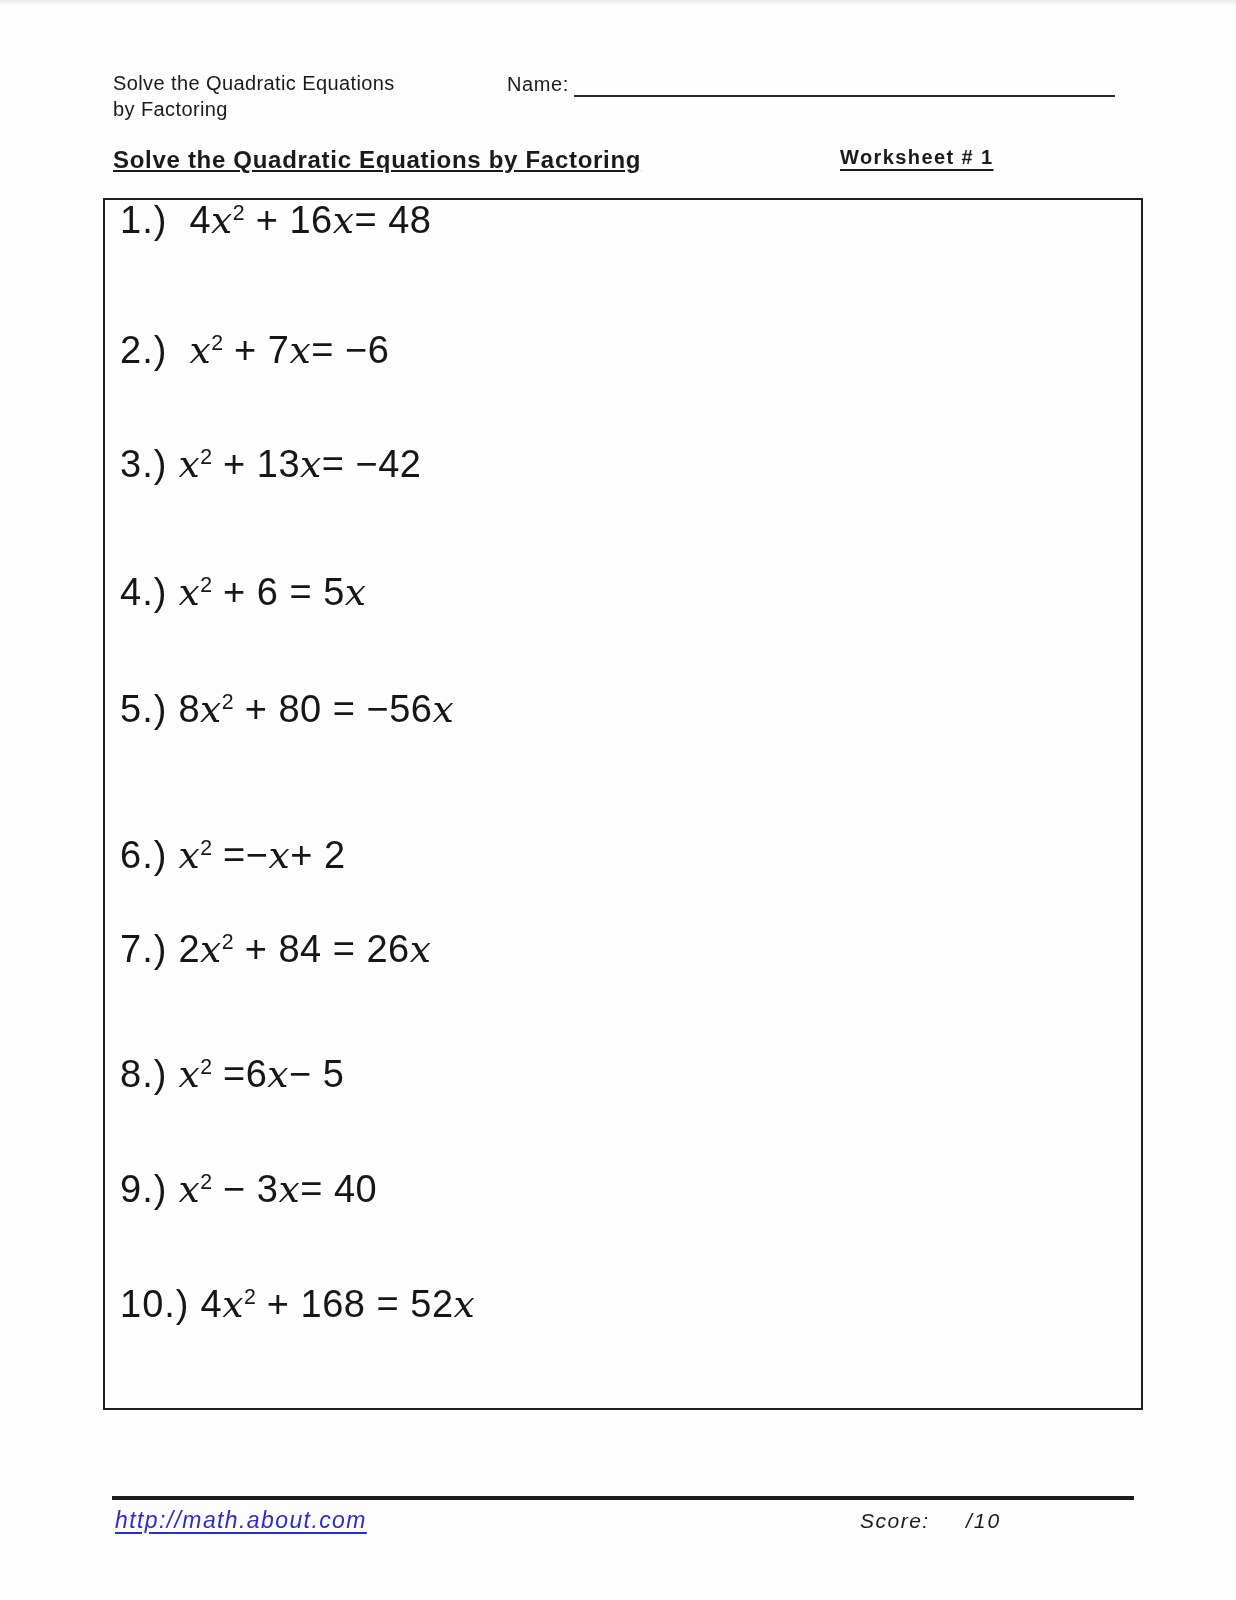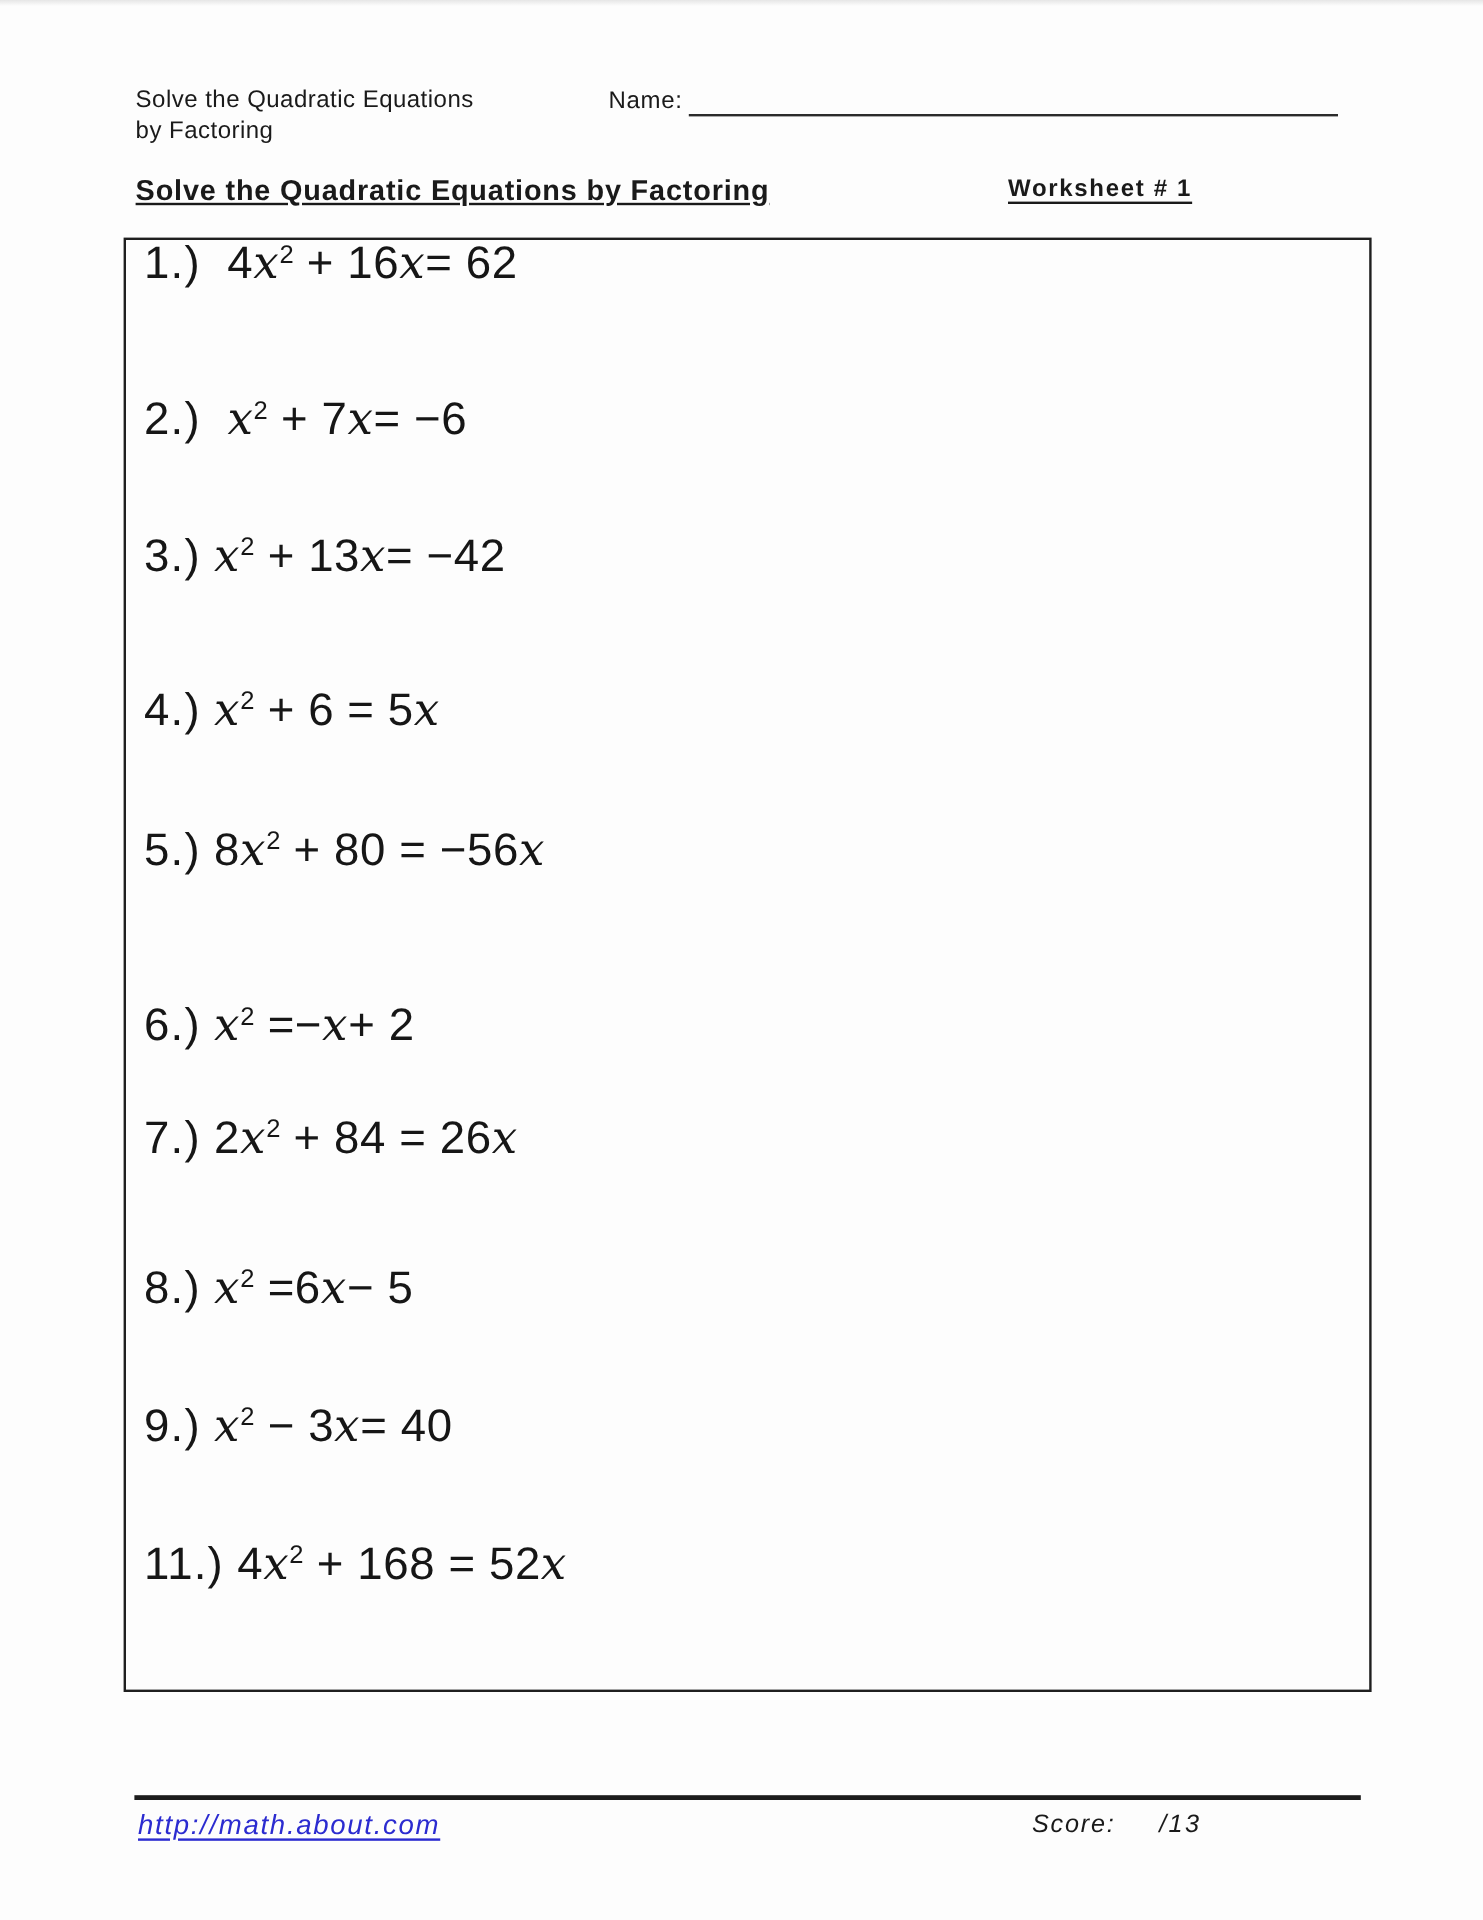--- a/index.html
+++ b/index.html
@@ -99,28 +99,28 @@
 <div class="header-left">
   <div>Solve the Quadratic Equations</div>
   <div>by Factoring</div>
 </div>
 <div class="name-label">Name:</div>
 <div class="name-line"></div>
 <div class="title">Solve the Quadratic Equations by Factoring</div>
 <div class="worksheet-num">Worksheet # 1</div>
 
 <div class="box" id="problems-box">
-    <div class="problem-row" style="top: 1px;"><span class="eq-num">1.)</span><span class="eq-body"><span>  4</span><span class="eq-var">x</span><span class="eq-sup">2</span><span> + 16</span><span class="eq-var">x</span><span>= 62</span></span></div>
+    <div class="problem-row" style="top: 1px;"><span class="eq-num">1.)</span><span class="eq-body"><span>  4</span><span class="eq-var">x</span><span class="eq-sup">2</span><span> + 16</span><span class="eq-var">x</span><span>= 48</span></span></div>
     <div class="problem-row" style="top: 131px;"><span class="eq-num">2.)</span><span class="eq-body"><span>  </span><span class="eq-var">x</span><span class="eq-sup">2</span><span> + 7</span><span class="eq-var">x</span><span>= −6</span></span></div>
     <div class="problem-row" style="top: 245px;"><span class="eq-num">3.)</span><span class="eq-body"><span> </span><span class="eq-var">x</span><span class="eq-sup">2</span><span> + 13</span><span class="eq-var">x</span><span>= −42</span></span></div>
     <div class="problem-row" style="top: 373px;"><span class="eq-num">4.)</span><span class="eq-body"><span> </span><span class="eq-var">x</span><span class="eq-sup">2</span><span> + 6 = 5</span><span class="eq-var">x</span></span></div>
     <div class="problem-row" style="top: 490px; text-align: right;"><span class="eq-num">5.)</span><span class="eq-body"><span> 8</span><span class="eq-var">x</span><span class="eq-sup">2</span><span> + 80 = −56</span><span class="eq-var">x</span></span></div>
     <div class="problem-row" style="top: 636px;"><span class="eq-num">6.)</span><span class="eq-body"><span> </span><span class="eq-var">x</span><span class="eq-sup">2</span><span> =−</span><span class="eq-var">x</span><span>+ 2</span></span></div>
     <div class="problem-row" style="top: 730px;"><span class="eq-num">7.)</span><span class="eq-body"><span> 2</span><span class="eq-var">x</span><span class="eq-sup">2</span><span> + 84 = 26</span><span class="eq-var">x</span></span></div>
     <div class="problem-row" style="top: 855px;"><span class="eq-num">8.)</span><span class="eq-body"><span> </span><span class="eq-var">x</span><span class="eq-sup">2</span><span> =6</span><span class="eq-var">x</span><span>− 5</span></span></div>
     <div class="problem-row" style="top: 970px;"><span class="eq-num">9.)</span><span class="eq-body"><span> </span><span class="eq-var">x</span><span class="eq-sup">2</span><span> − 3</span><span class="eq-var">x</span><span>= 40</span></span></div>
-    <div class="problem-row" style="top: 1085px;"><span class="eq-num">11.)</span><span class="eq-body"><span> 4</span><span class="eq-var">x</span><span class="eq-sup">2</span><span> + 168 = 52</span><span class="eq-var">x</span></span></div>
+    <div class="problem-row" style="top: 1085px;"><span class="eq-num">10.)</span><span class="eq-body"><span> 4</span><span class="eq-var">x</span><span class="eq-sup">2</span><span> + 168 = 52</span><span class="eq-var">x</span></span></div>
   </div>
 
 <div class="footer-rule"></div>
 <span class="footer-link">http://math.about.com</span>
 <span class="score-label">Score:</span>
-<span class="score-value">/13</span>
+<span class="score-value">/10</span>
 
 </body></html>

